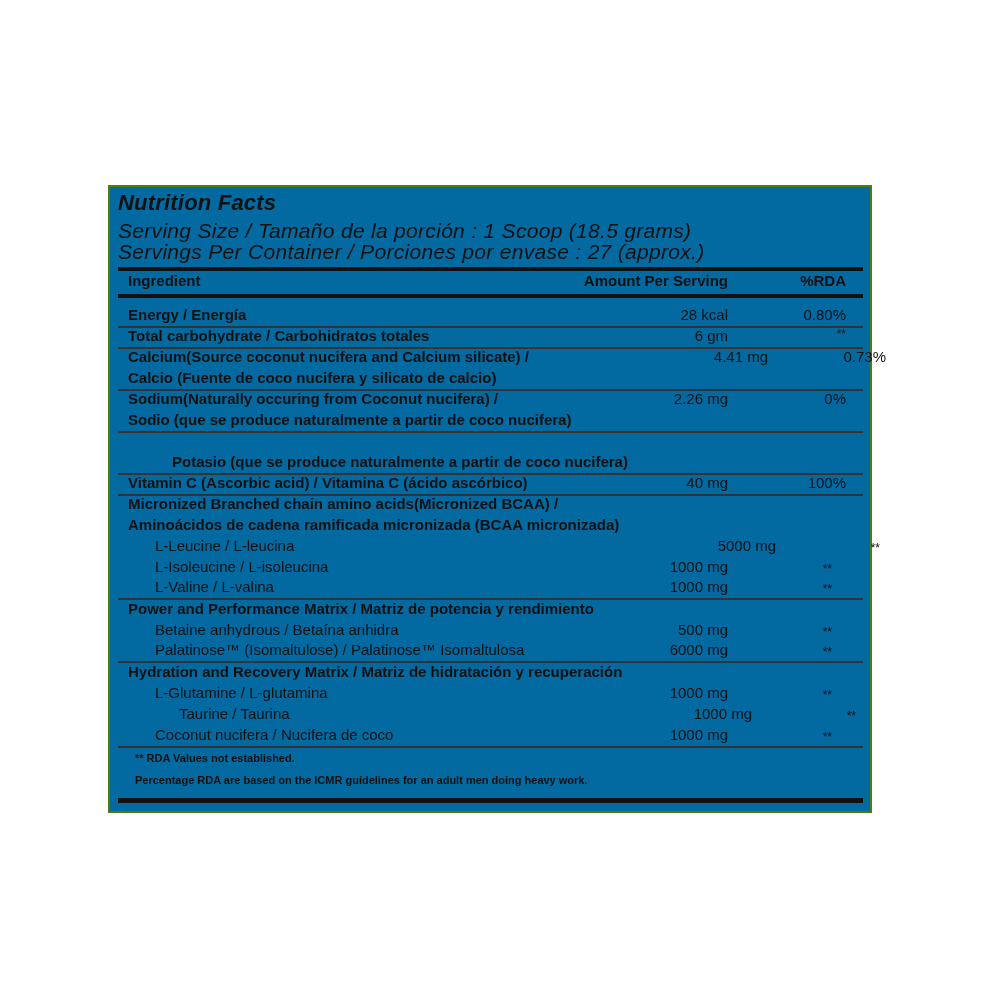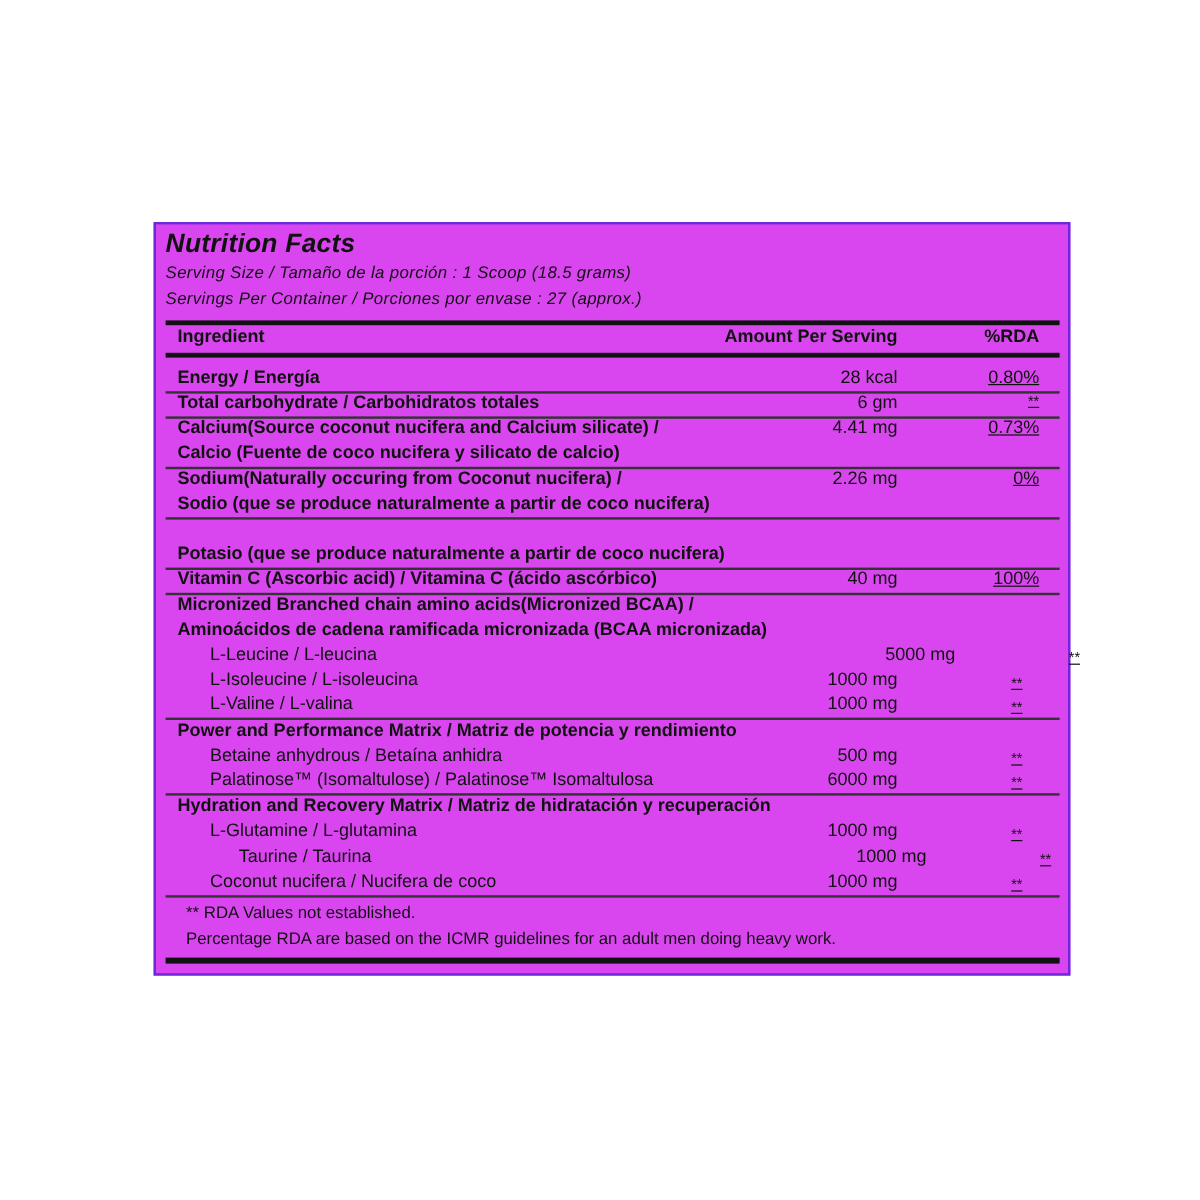--- a/index.html
+++ b/index.html
@@ -1,46 +1,46 @@
 <!DOCTYPE html>
 <html><head>
 <meta charset="utf-8">
 <style>
   html, body { margin: 0; padding: 0; }
   body {
     width: 1000px; height: 1000px; background: #ffffff; position: relative;
     font-family: "Liberation Sans", "DejaVu Sans", sans-serif; color: #111;
   }
   .panel {
-    position: absolute; left: 128px; top: 185px; width: 760px; height: 624px;
-    background: #d946ef; border: 2px solid #6d28d9; box-sizing: content-box;
+    position: absolute; left: 108px; top: 185px; width: 760px; height: 624px;
+    background: #0369a1; border: 2px solid #4d7c0f; box-sizing: content-box;
   }
   .title {
     position: absolute; left: 8px; top: 3px; font-size: 22px; font-weight: bold;
     font-style: italic; letter-spacing: 0.2px;
   }
   .sub {
-    position: absolute; left: 8px; font-size: 14px; font-style: italic; letter-spacing: 0.3px;
+    position: absolute; left: 8px; font-size: 21px; font-style: italic; letter-spacing: 0.3px;
   }
   .sub1 { top: 32px; }
   .sub2 { top: 53px; }
   .rule-thick { position: absolute; left: 8px; width: 745px; height: 4px; background: #111; }
   .rule-thin { position: absolute; left: 8px; width: 745px; height: 1.5px; background: #333; }
   .hdr {
     position: absolute; top: 85px; font-size: 15px; font-weight: bold;
   }
   .row { position: absolute; left: 0; width: 760px; height: 21px; font-size: 15px; }
   .row .name { position: absolute; left: 18px; white-space: nowrap; }
   .row .name.bold { font-weight: bold; }
   .row .name.indent { left: 45px; font-weight: normal; }
   .row .amt { position: absolute; right: 142px; text-align: right; white-space: nowrap; }
-  .row .rda { position: absolute; right: 24px; text-align: right; white-space: nowrap; text-decoration: underline; }
+  .row .rda { position: absolute; right: 24px; text-align: right; white-space: nowrap; }
   .row .rda.star { right: 38px; font-size: 12px; top: 4px; }
   .row .rda.star-top { right: 24px; font-size: 12px; top: 0px; }
-  .foot { position: absolute; left: 25px; font-size: 14px; font-weight: normal; white-space: nowrap; }
+  .foot { position: absolute; left: 25px; font-size: 11px; font-weight: bold; white-space: nowrap; }
 </style>
 </head>
 <body>
 
 <div class="panel">
   <div class="title">Nutrition Facts</div>
   <div class="sub sub1">Serving Size / Tamaño de la porción : 1 Scoop (18.5 grams)</div>
   <div class="sub sub2">Servings Per Container / Porciones por envase : 27 (approx.)</div>
 
   <div class="rule-thick" style="top:80px;"></div>
@@ -56,41 +56,41 @@
   </div>
   <div class="rule-thin" style="top:139px;"></div>
 
   <div class="row" style="top:140px;">
     <span class="name bold">Total carbohydrate / Carbohidratos totales</span>
     <span class="amt">6 gm</span>
     <span class="rda star-top">**</span>
   </div>
   <div class="rule-thin" style="top:160px;"></div>
 
-  <div class="row" style="top:161px;">
+  <div class="row" style="top:161px;padding-left:40px;">
     <span class="name bold">Calcium(Source coconut nucifera and Calcium silicate) /</span>
     <span class="amt">4.41 mg</span>
     <span class="rda">0.73%</span>
   </div>
   <div class="row" style="top:182px;text-align:center;">
     <span class="name bold">Calcio (Fuente de coco nucifera y silicato de calcio)</span>
   </div>
   <div class="rule-thin" style="top:202px;"></div>
 
   <div class="row" style="top:203px;">
     <span class="name bold">Sodium(Naturally occuring from Coconut nucifera) /</span>
     <span class="amt">2.26 mg</span>
     <span class="rda">0%</span>
   </div>
   <div class="row" style="top:224px;">
     <span class="name bold">Sodio (que se produce naturalmente a partir de coco nucifera)</span>
   </div>
   <div class="rule-thin" style="top:244px;"></div>
 
-  <div class="row" style="top:266px;">
+  <div class="row" style="top:266px;margin-left:44px;">
     <span class="name bold">Potasio (que se produce naturalmente a partir de coco nucifera)</span>
   </div>
   <div class="rule-thin" style="top:286px;"></div>
 
   <div class="row" style="top:287px;">
     <span class="name bold">Vitamin C (Ascorbic acid) / Vitamina C (ácido ascórbico)</span>
     <span class="amt">40 mg</span>
     <span class="rda">100%</span>
   </div>
   <div class="rule-thin" style="top:307px;"></div>

